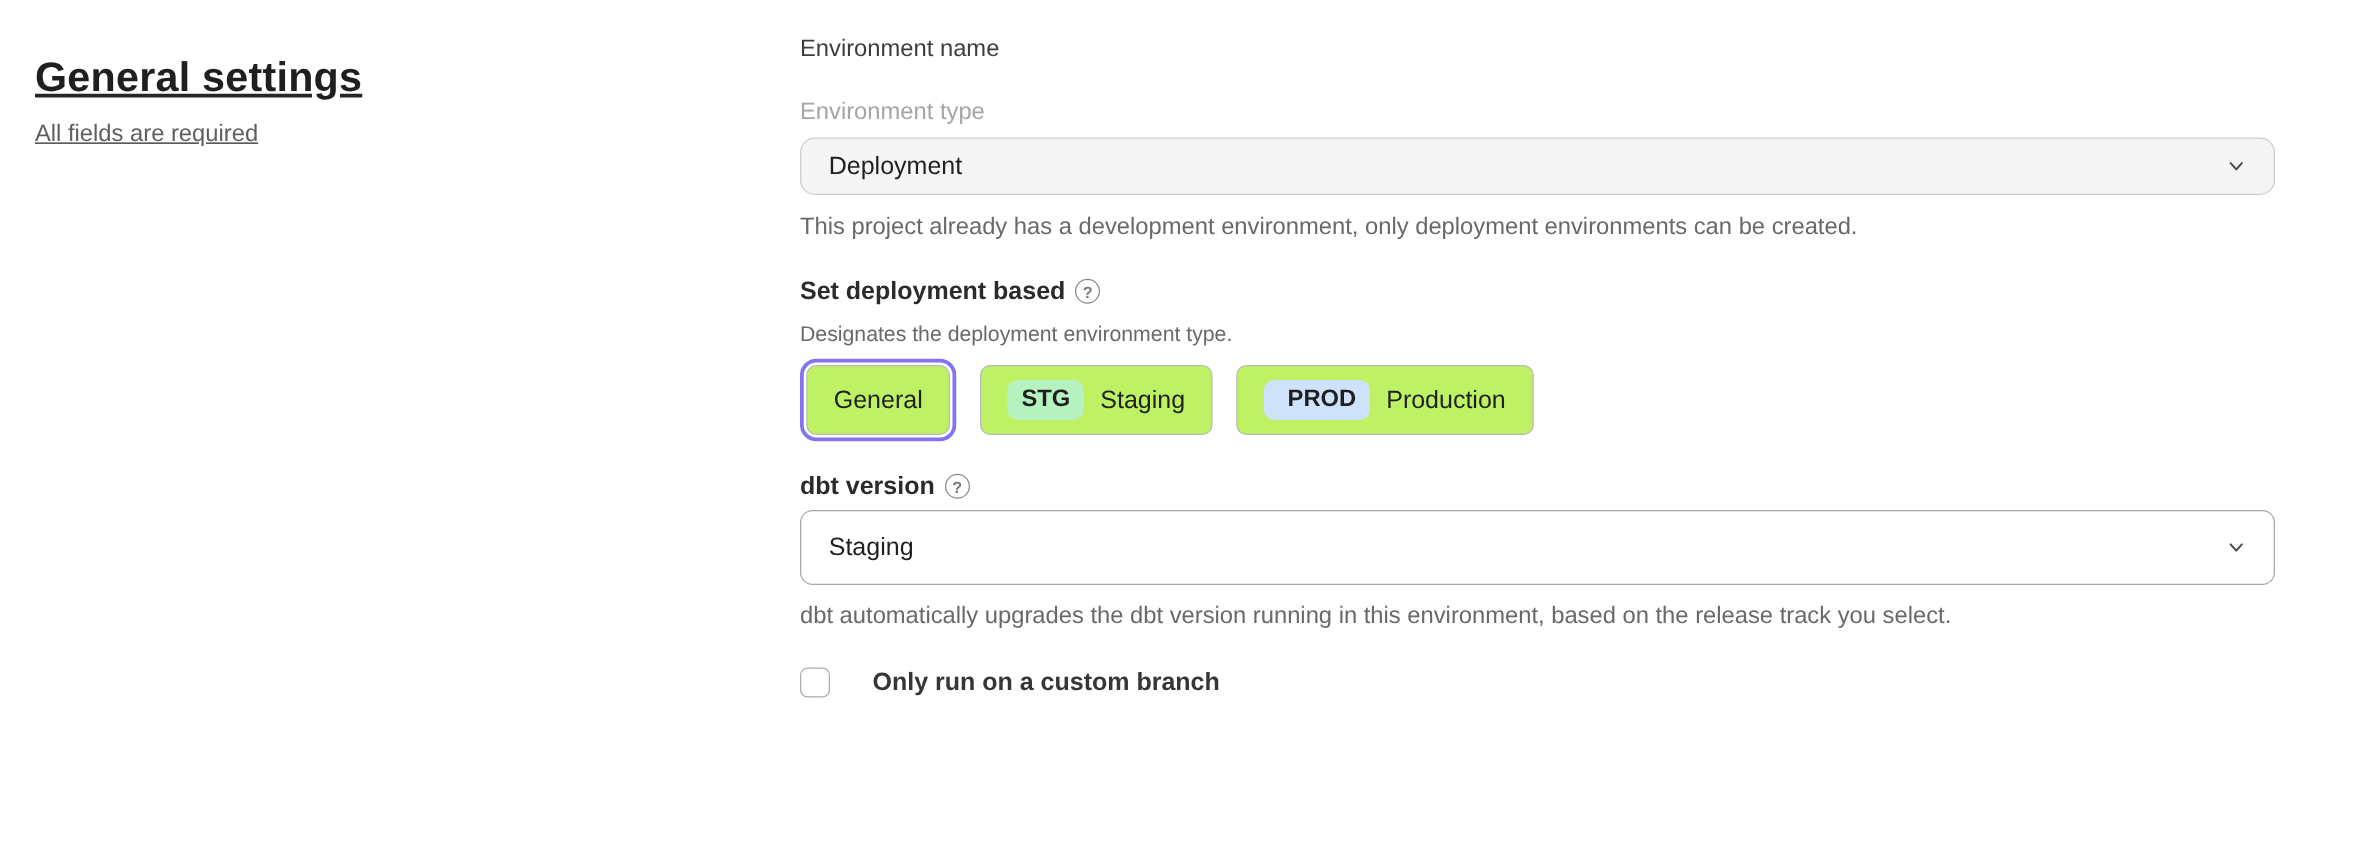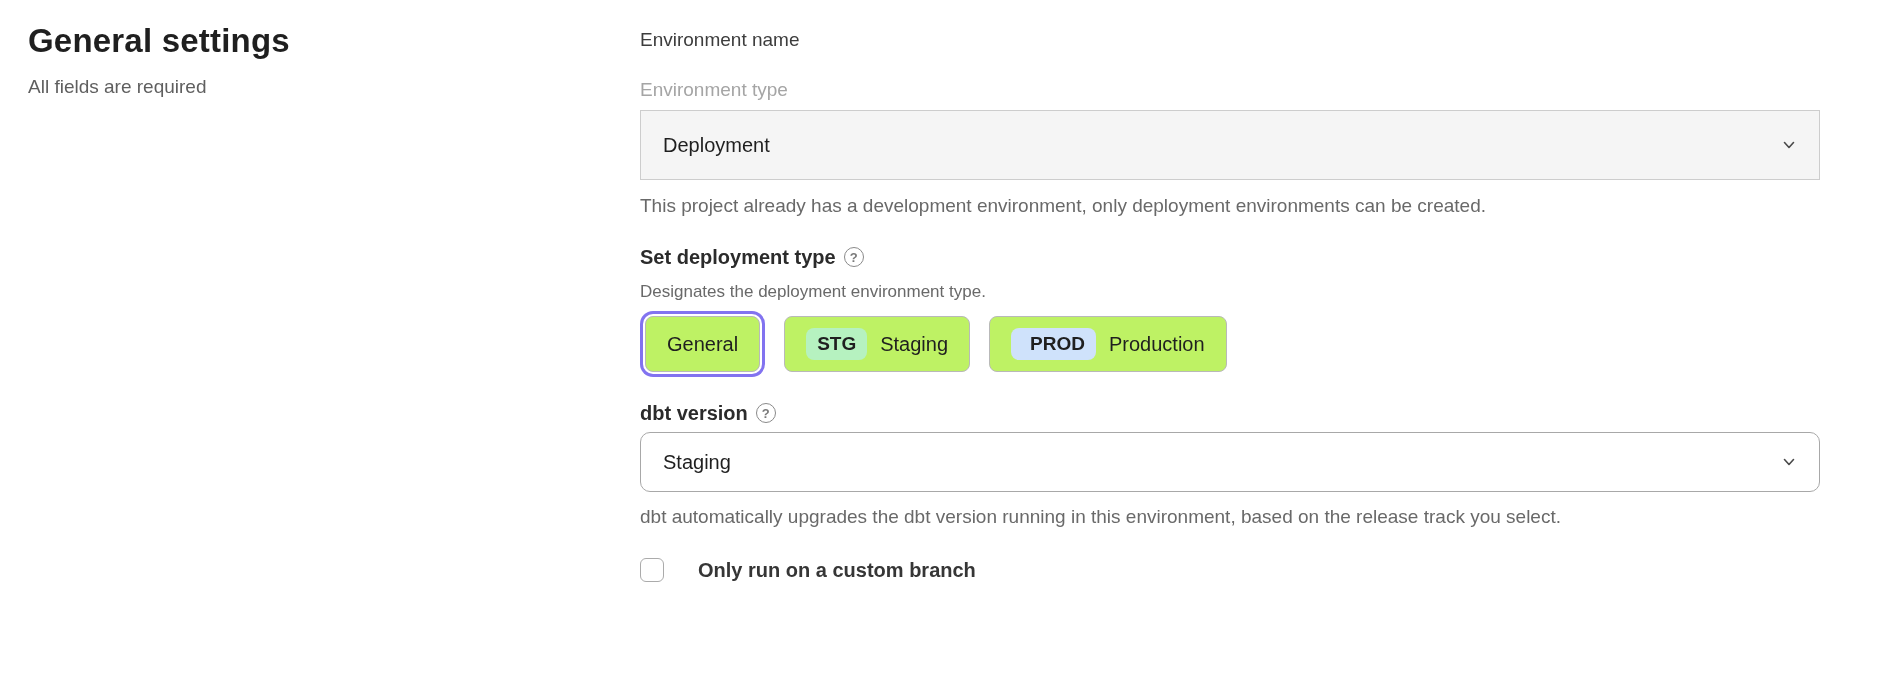--- a/index.html
+++ b/index.html
@@ -1,35 +1,35 @@
 <!DOCTYPE html>
 <html style="--accent: #8273f0; --badge-stg: #b6f2c0; --badge-prod: #cfe2fb;"><head>
 <meta charset="utf-8">
 <style>
   * { margin:0; padding:0; box-sizing:border-box; }
   html,body { width:1890px; height:678px; background:#ffffff; overflow:hidden;
     font-family:"Liberation Sans", sans-serif; color:#262626; }
   .stage { position:relative; width:1890px; height:678px; }
 
   
-  .left-col { position:absolute; left:28px; top:22px; width:600px; }
+  .left-col { position:absolute; left:28px; top:43px; width:600px;text-decoration:underline; }
   .page-title { font-size:33px; font-weight:700; color:#1f1f1f; letter-spacing:.2px; }
   .page-subtitle { margin-top:16px; font-size:19px; color:#5f5f5f; }
 
   
   .form-col { position:absolute; left:640px; top:28px; width:1180px; }
 
   .field-label { font-size:19px; font-weight:500; color:#3d3d3d; line-height:24px; margin-bottom:8px; }
   .field-label.disabled { color:#a5a5a5; }
 
   .text-input { width:100%; height:60px; border:1px solid #b3b3b3; border-radius:8px;
     font-family:"Liberation Sans", sans-serif; font-size:20px; color:#262626;
     padding:0 20px; background:#ffffff; outline:none; }
 
-  .select { height:70px; border:1px solid #c6c6c6; border-radius:0; background:#ffffff;
+  .select { height:46px; border:1px solid #c6c6c6; border-radius:12px; background:#ffffff;
     display:flex; align-items:center; justify-content:space-between; padding:0 22px; }
   .select .sel-value { font-size:20px; color:#1f1f1f; }
   .select.disabled { background:#f5f5f5; border-color:#cdcdcd; }
   .select.enabled { height:60px; border-color:#a8a8a8; border-radius:10px; }
   .chevron { width:16px; height:16px; flex:0 0 auto; }
   .chevron polyline { fill:none; stroke:#4a4a4a; stroke-width:1.6; stroke-linecap:round; stroke-linejoin:round; }
 
   .helper { font-size:19px; color:#696969; line-height:24px; margin-top:14px; }
 
   .section-heading { display:flex; align-items:center; gap:8px; margin-top:26px; }
@@ -73,21 +73,21 @@
     <div class="field-label disabled" style="margin-top:26px;">Environment type</div>
     <div class="select disabled">
       <span class="sel-value">Deployment</span>
       <svg class="chevron" viewBox="0 0 16 16">
         <polyline points="3.5,5.5 8,10.5 12.5,5.5"></polyline>
       </svg>
     </div>
     <div class="helper">This project already has a development environment, only deployment environments can be created.</div>
 
     <div class="section-heading">
-      <span class="heading-text">Set deployment type</span>
+      <span class="heading-text">Set deployment based</span>
       <span class="help-icon">?</span>
     </div>
     <div class="section-desc">Designates the deployment environment type.</div>
 
     <div class="type-row">
       <button class="type-btn selected">
         <span>General</span>
       </button>
       <button class="type-btn">
         <span class="badge stg">STG</span>

